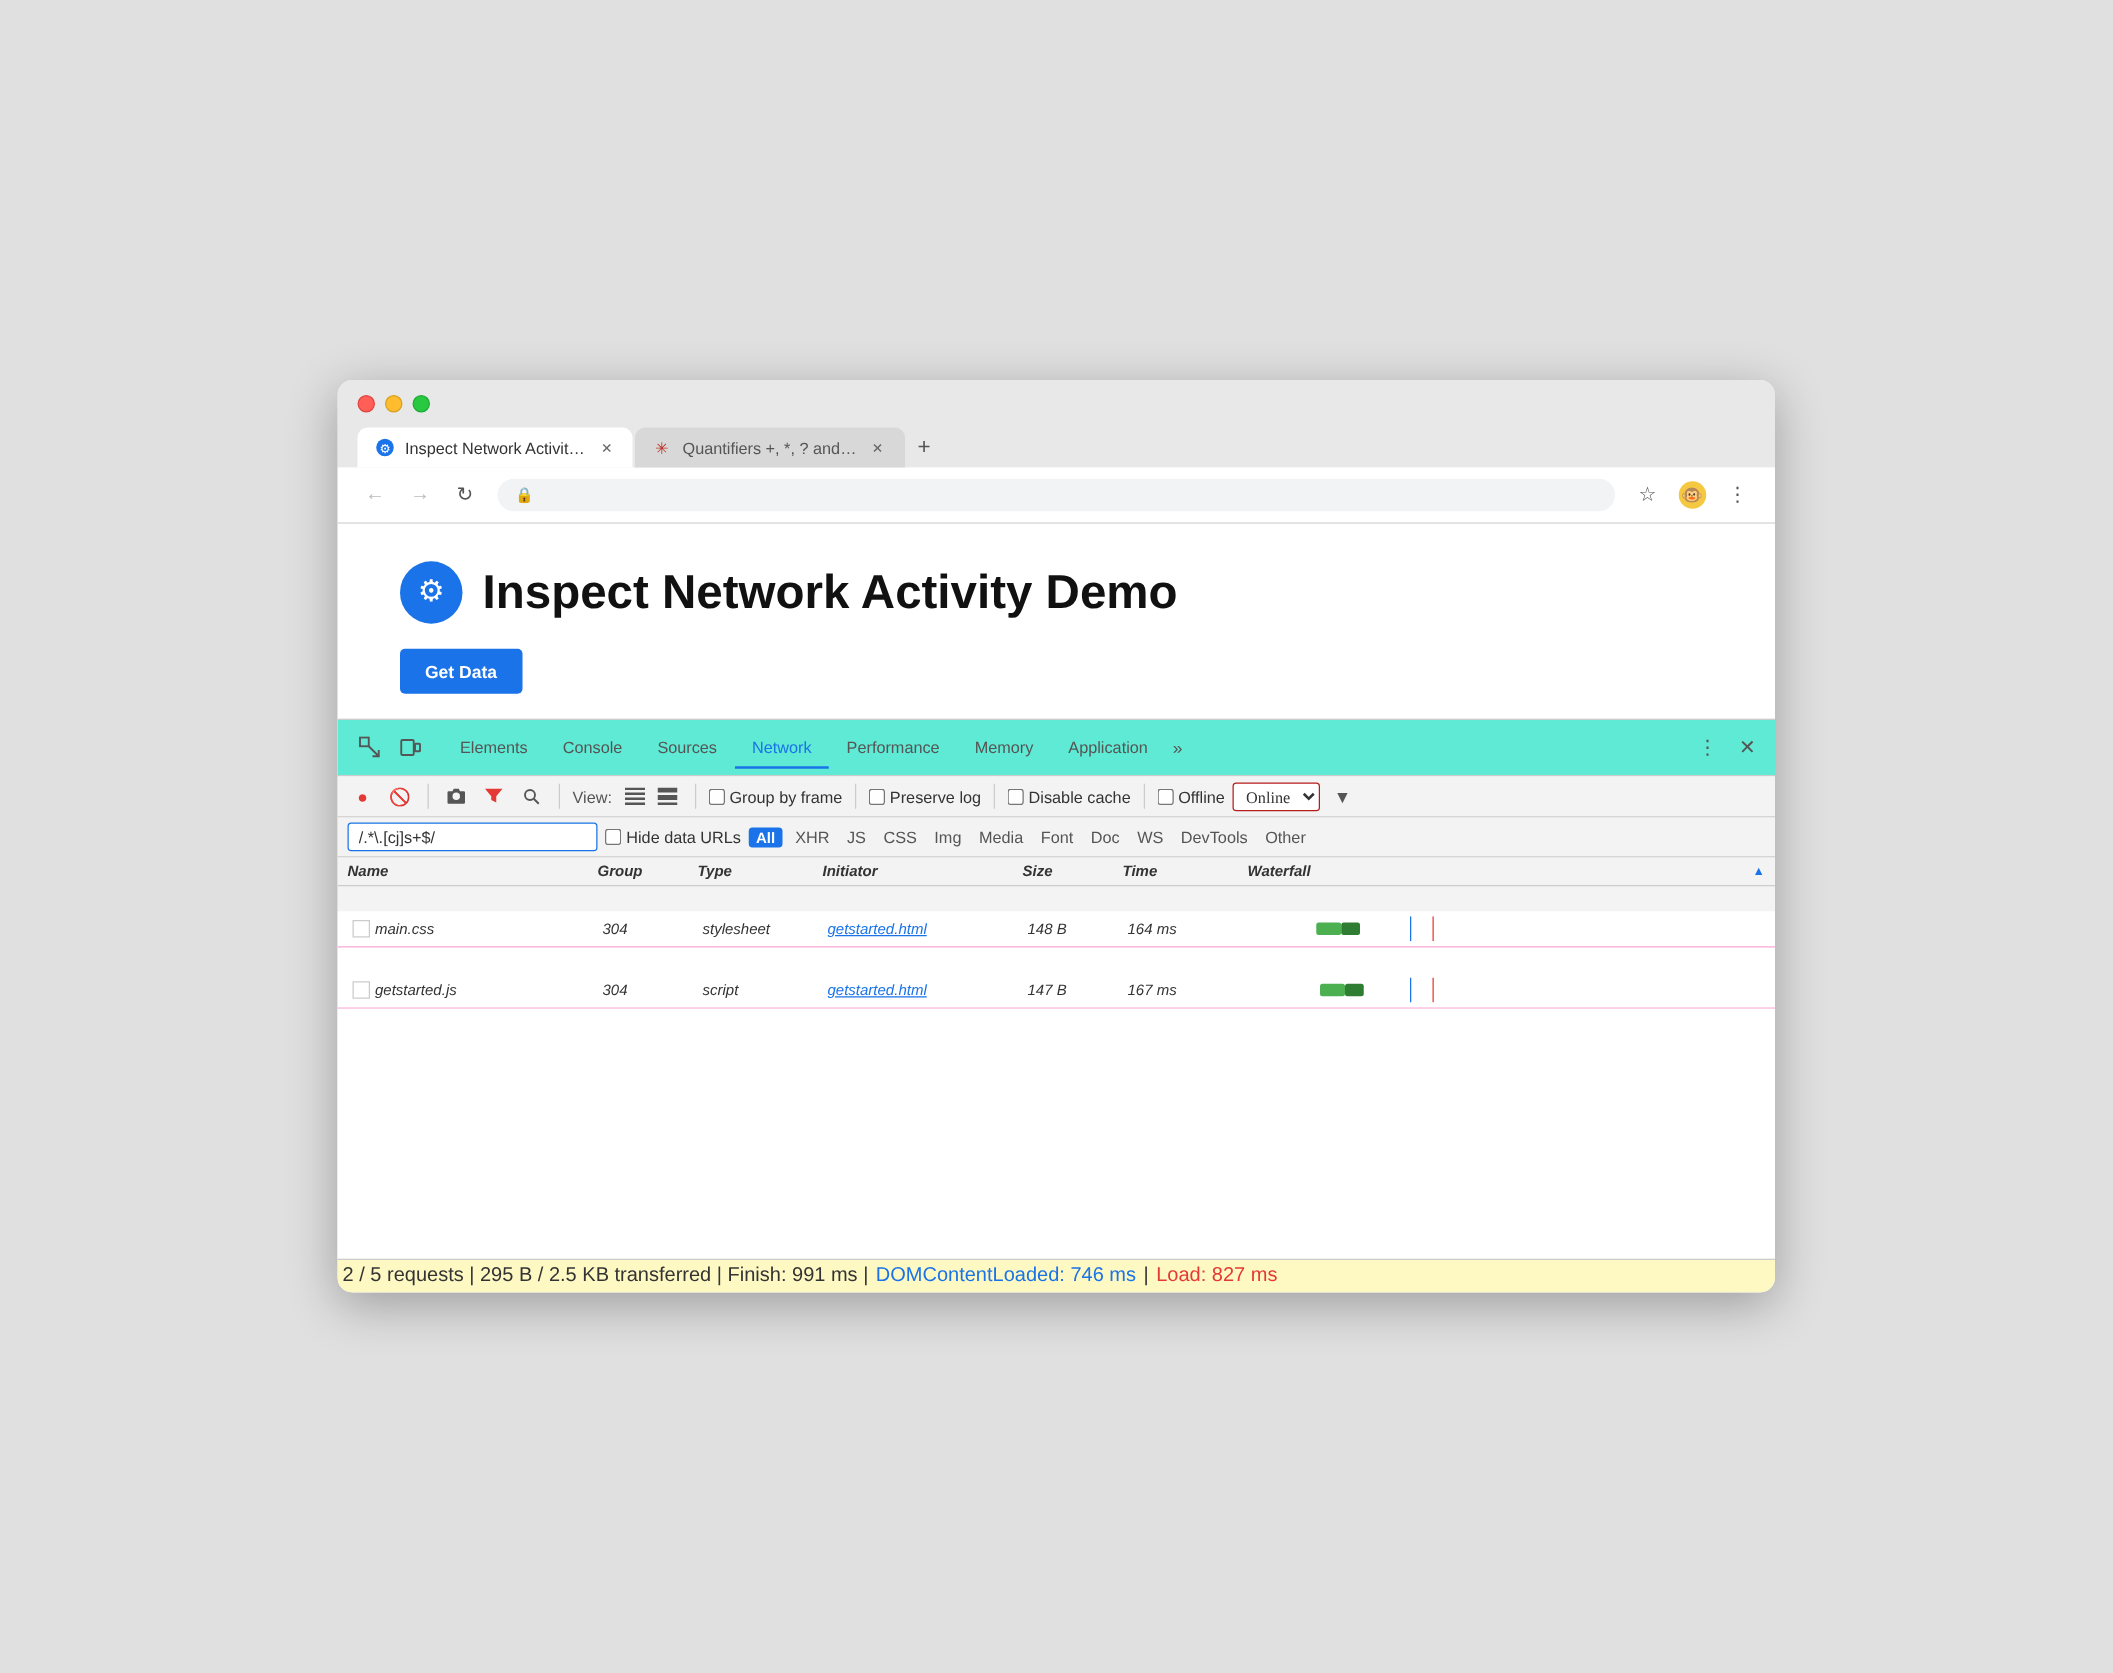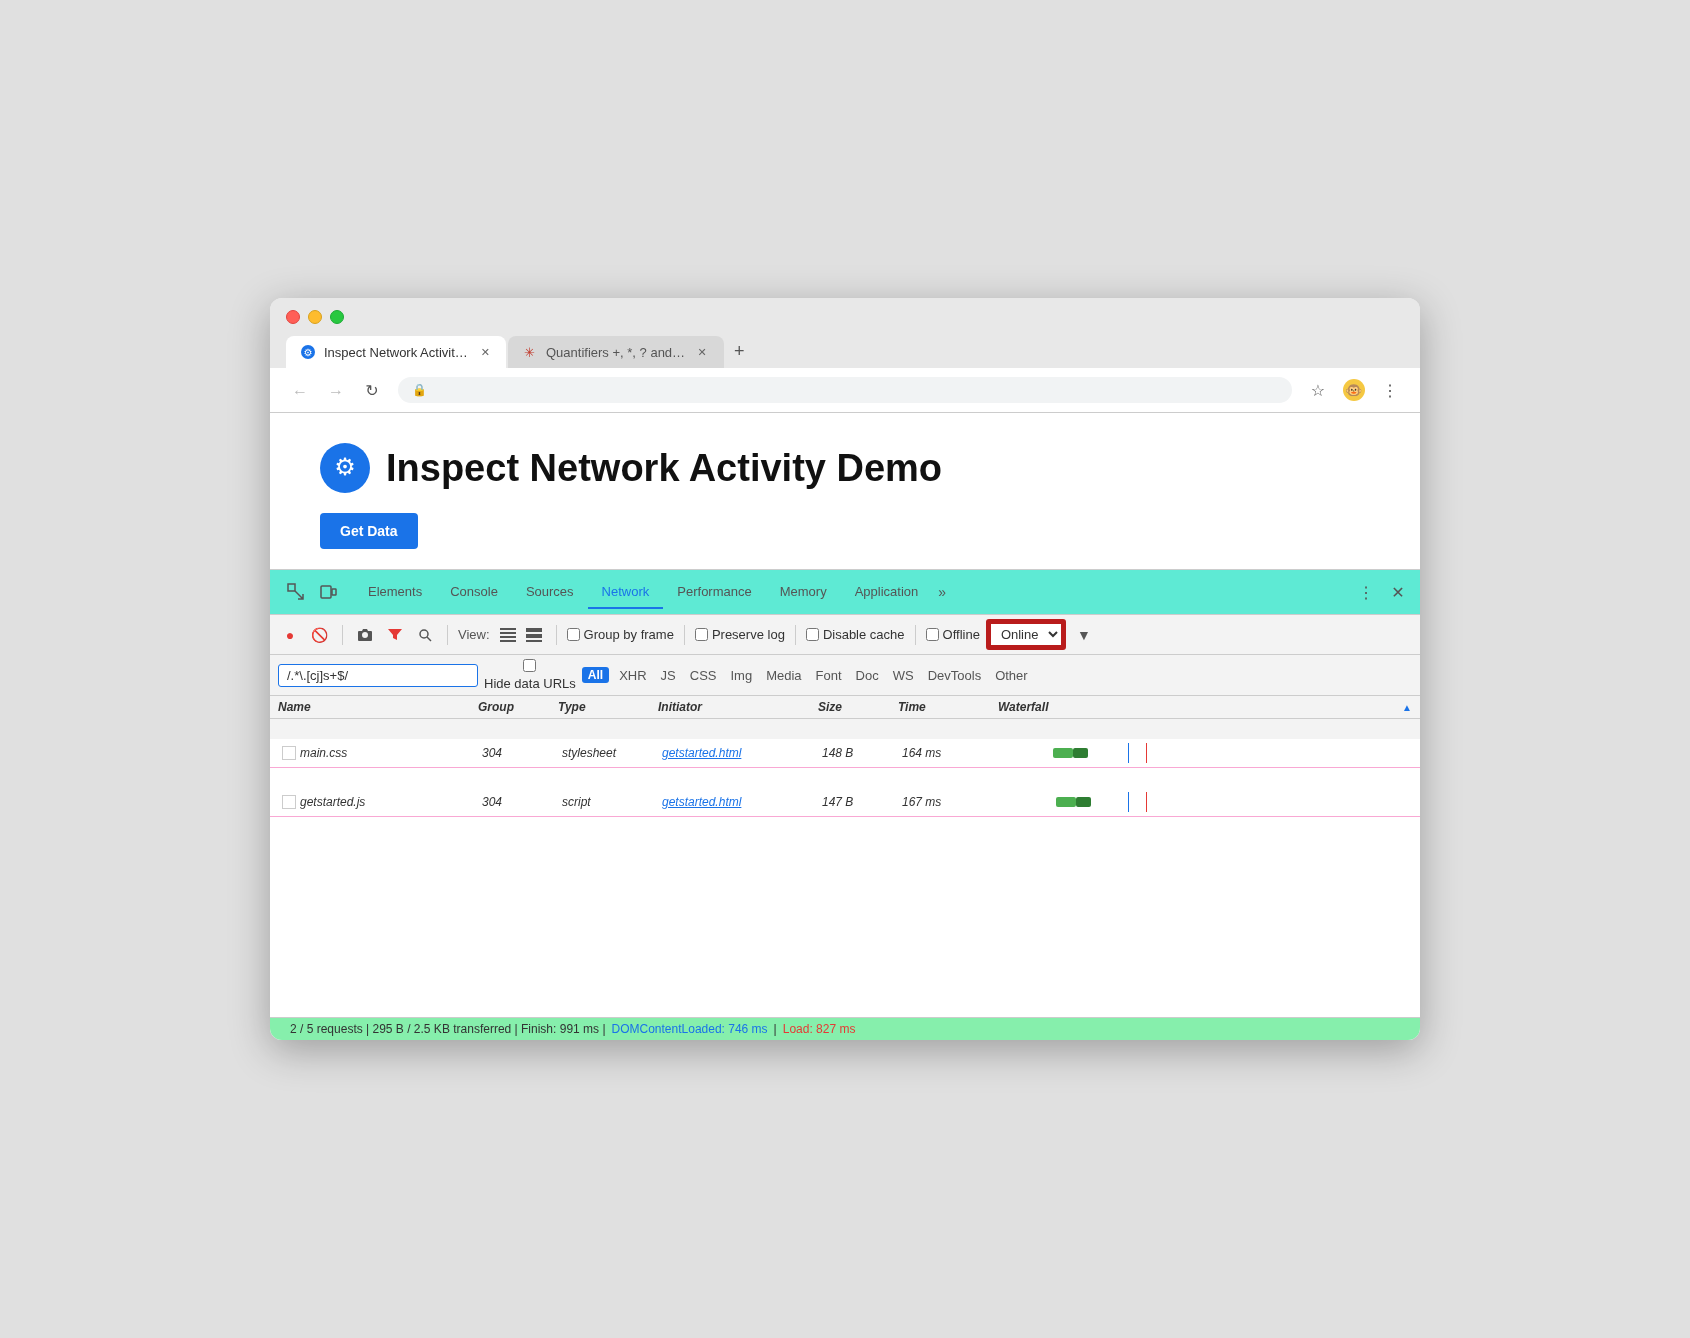--- a/index.html
+++ b/index.html
@@ -278,24 +278,25 @@
       align-items: center;
       gap: 4px;
       font-size: 13px;
       color: #333;
     }
     .nt-checkbox-group input { cursor: pointer; }
     .nt-select {
       font-size: 13px;
       color: #333;
       padding: 2px 6px;
-      border: 5px solid #b91c1c;
+      border: 1px solid #b91c1c;
       border-radius: 3px;
       background: #fff;
       cursor: pointer;
+      font-family: Liberation Serif, serif;
     }
     
     .filter-bar {
       display: flex;
       align-items: center;
       gap: 6px;
       padding: 4px 8px;
       background: #f3f3f3;
       border-bottom: 1px solid #ccc;
       flex-wrap: wrap;
@@ -309,21 +310,20 @@
       color: #333;
       width: 200px;
       outline: none;
     }
     .filter-checkbox-group {
       display: flex;
       align-items: center;
       gap: 4px;
       font-size: 13px;
       color: #333;
-      flex-direction: column;
     }
     .filter-badge {
       background: #555;
       color: #fff;
       border-radius: 3px;
       padding: 1px 6px;
       font-size: 12px;
       font-weight: 600;
       cursor: pointer;
     }
@@ -414,24 +414,24 @@
       background: #1a73e8;
     }
     .waterfall-line-red {
       position: absolute;
       width: 1px;
       height: 100%;
       background: #e53935;
     }
     
     .status-bar {
-      background: #86efac;
+      background: #fef9c3;
       border-top: 1px solid #ccc;
-      padding: 4px 20px;
-      font-size: 12px;
+      padding: 4px 4px;
+      font-size: 16px;
       color: #333;
       display: flex;
       gap: 6px;
       flex-wrap: wrap;
     }
     .status-link-blue { color: #1a73e8; cursor: pointer; }
     .status-link-red { color: #e53935; cursor: pointer; }
     .empty-rows {
       background: #fff;
       height: 200px;

